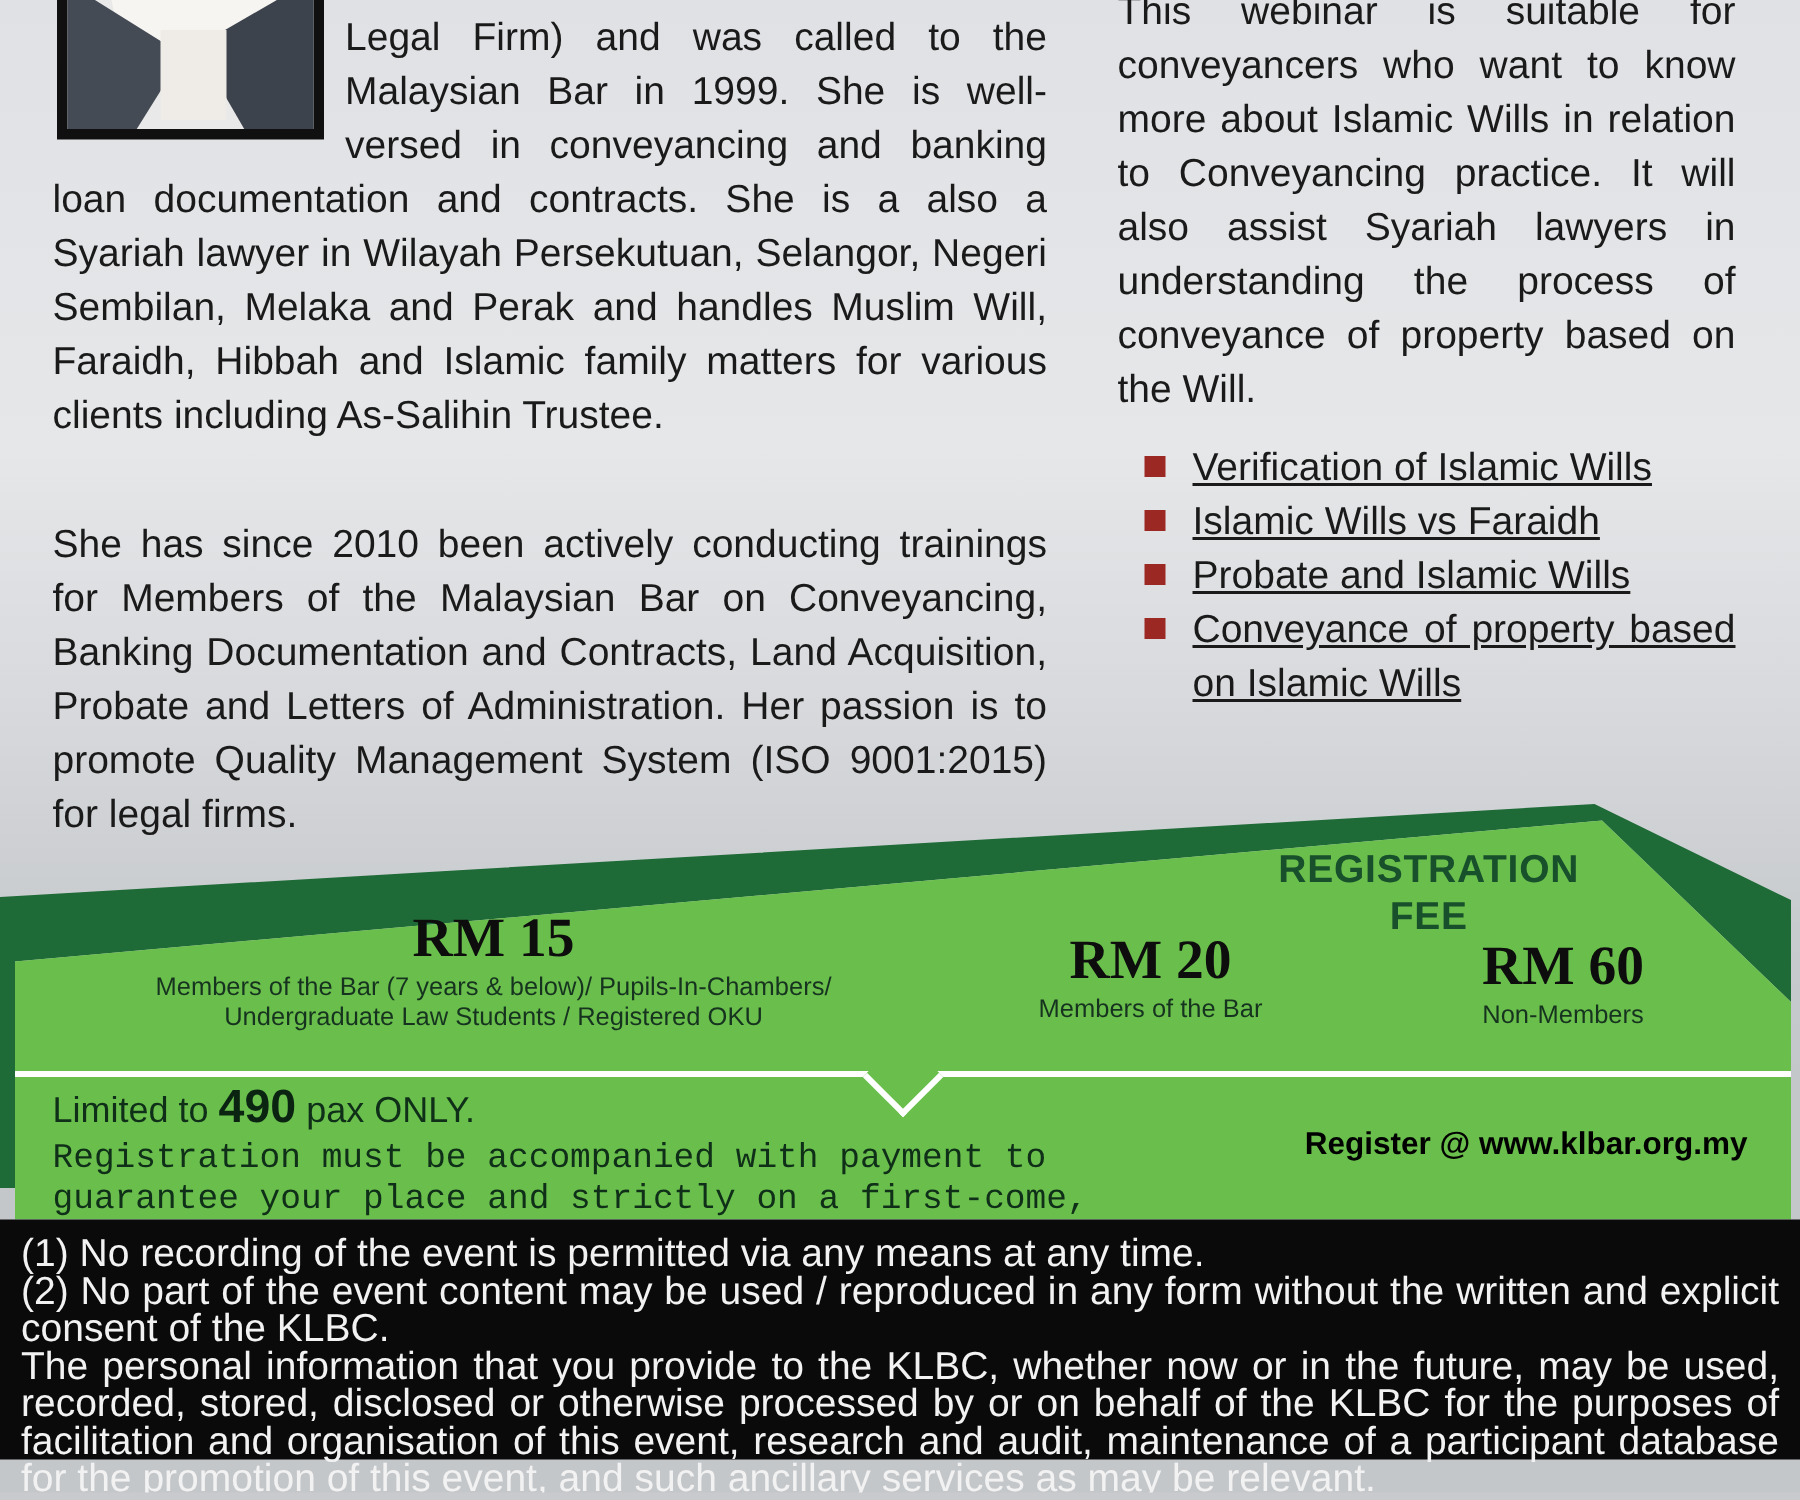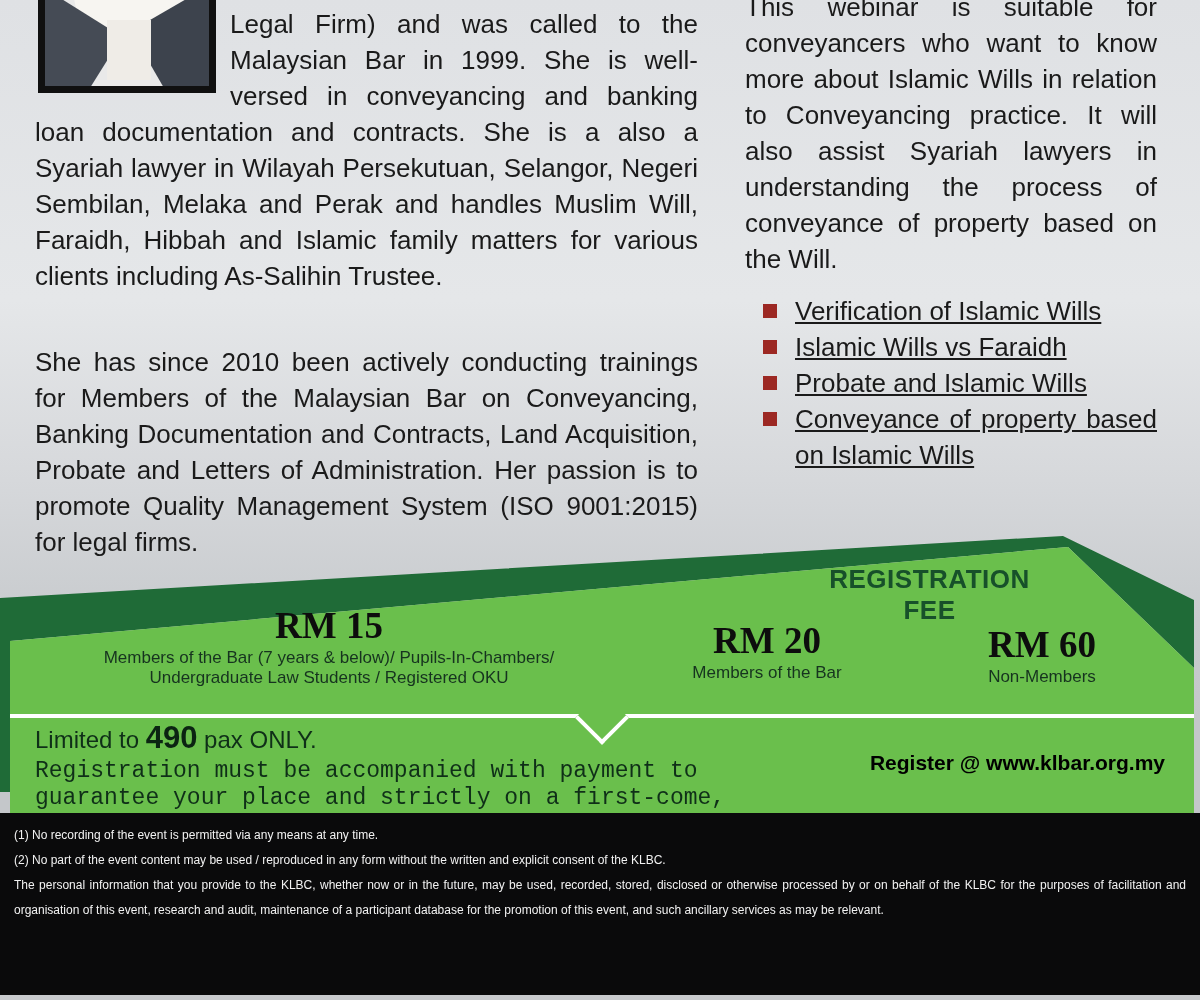--- a/index.html
+++ b/index.html
@@ -24,40 +24,40 @@
   .para2{margin-top:50px;}
   .col-right .desc{margin:0 0 16px 0;}
   .topics{list-style:none;margin:0;padding:0;text-decoration:underline;}
   .topics li{position:relative;padding-left:50px;text-align:justify;}
   .bullet-sq{position:absolute;left:18px;top:11px;width:14px;height:14px;background:#9c2823;}
   
   .band-dark{position:absolute;left:0;top:0;width:1200px;height:1000px;background:#1f6b37;
     clip-path:polygon(0px 598px,1063px 536px,1194px 600px,1194px 668px,1068px 547px,10px 641px,10px 792px,0px 792px);}
   .band-light{position:absolute;left:0;top:0;width:1200px;height:1000px;background:#6abf4c;
     clip-path:polygon(10px 641px,1068px 547px,1194px 668px,1194px 813px,10px 813px);}
-  .reg-heading{position:absolute;left:807px;top:564px;width:245px;text-align:center;
+  .reg-heading{position:absolute;left:830px;top:564px;width:245px;text-align:center;
     font-size:26px;font-weight:700;letter-spacing:0.5px;color:#17502a;}
   .tier{position:absolute;text-align:center;color:#16331f;}
   .tier .price{font-family:"Liberation Serif",serif;font-weight:700;font-size:37px;color:#0d0d0d;line-height:38px;}
   .tier .aud{font-size:17px;line-height:20px;margin-top:3px;}
   .tier1{left:74px;top:607px;width:510px;}
   .tier2{left:617px;top:622px;width:300px;}
   .tier3{left:917px;top:626px;width:250px;}
   .divider{position:absolute;left:10px;top:714px;width:1184px;height:4px;background:#ffffff;}
   .divider-notch{position:absolute;left:583px;top:699px;width:34px;height:34px;background:#6abf4c;
     border-right:4px solid #fff;border-bottom:4px solid #fff;transform:rotate(45deg);}
   .limit-block{position:absolute;left:35px;top:722px;width:775px;color:#0f2f18;}
   .limit-line{font-size:24px;line-height:32px;}
   .limit-line .big{font-size:31px;font-weight:700;color:#0b2412;}
   .pay-note{font-size:23px;line-height:27px;margin-top:2px;font-family:Liberation Mono, monospace;}
   .register-url{position:absolute;left:820px;top:751px;width:345px;text-align:right;
     font-size:21px;font-weight:700;color:#000;}
   
-  .terms{position:absolute;left:0;top:813px;width:1200px;height:182px;background:#0a0a0b;
-    color:#f2f2f2;font-size:12px;line-height:25px;box-sizing:border-box;padding:10px 14px 0 14px;text-align:justify;}
+  .terms{position:absolute;left:0;top:813px;width:1200px;height:160px;background:#0a0a0b;
+    color:#f2f2f2;font-size:26px;line-height:25px;box-sizing:border-box;padding:10px 14px 0 14px;text-align:justify;}
   .terms p{margin:0;}
   .bottom-strip{position:absolute;left:0;top:995px;width:1200px;height:5px;background:#c8cacd;}
 </style>
 </head>
 <body>
 
 <div id="poster">
 
   <div class="col-left">
     <div class="photo-frame">

